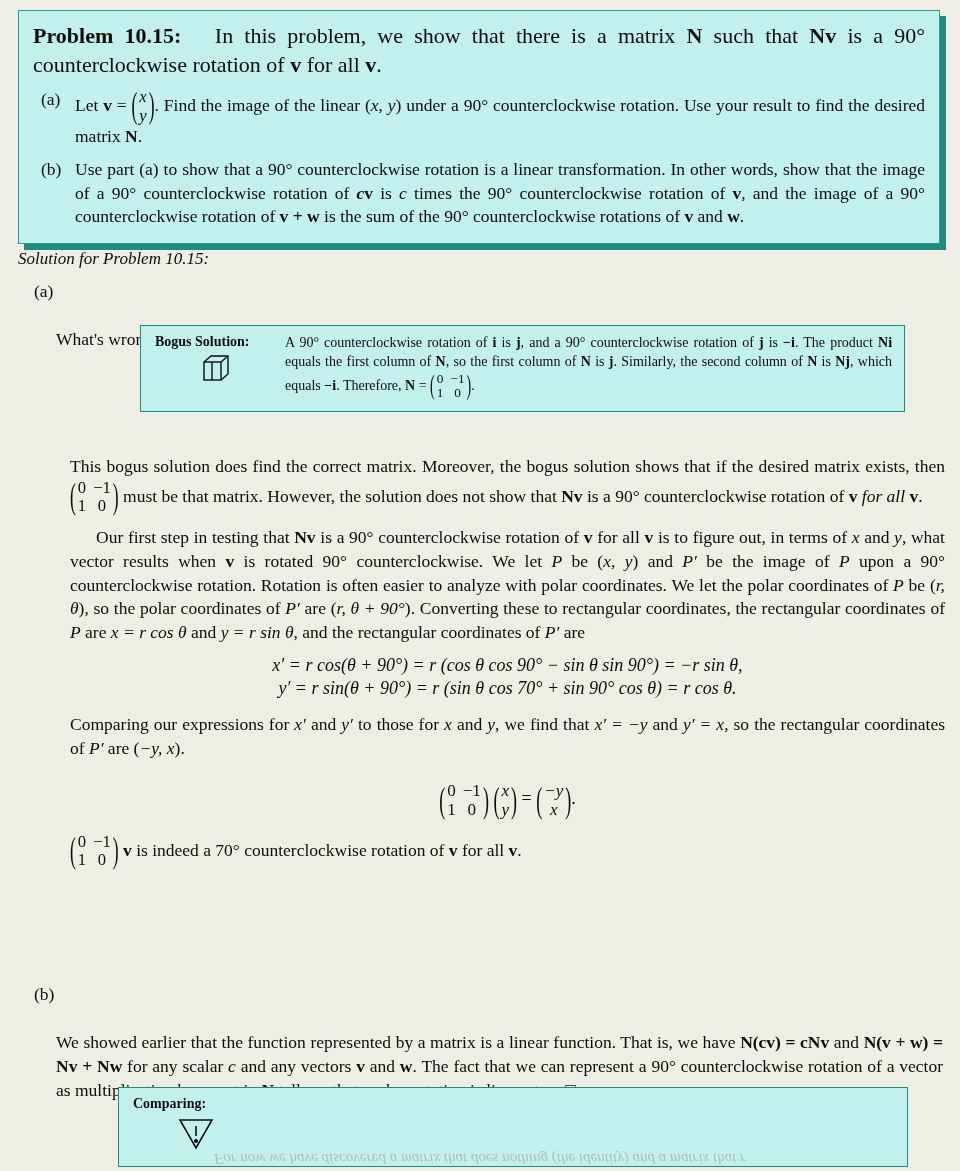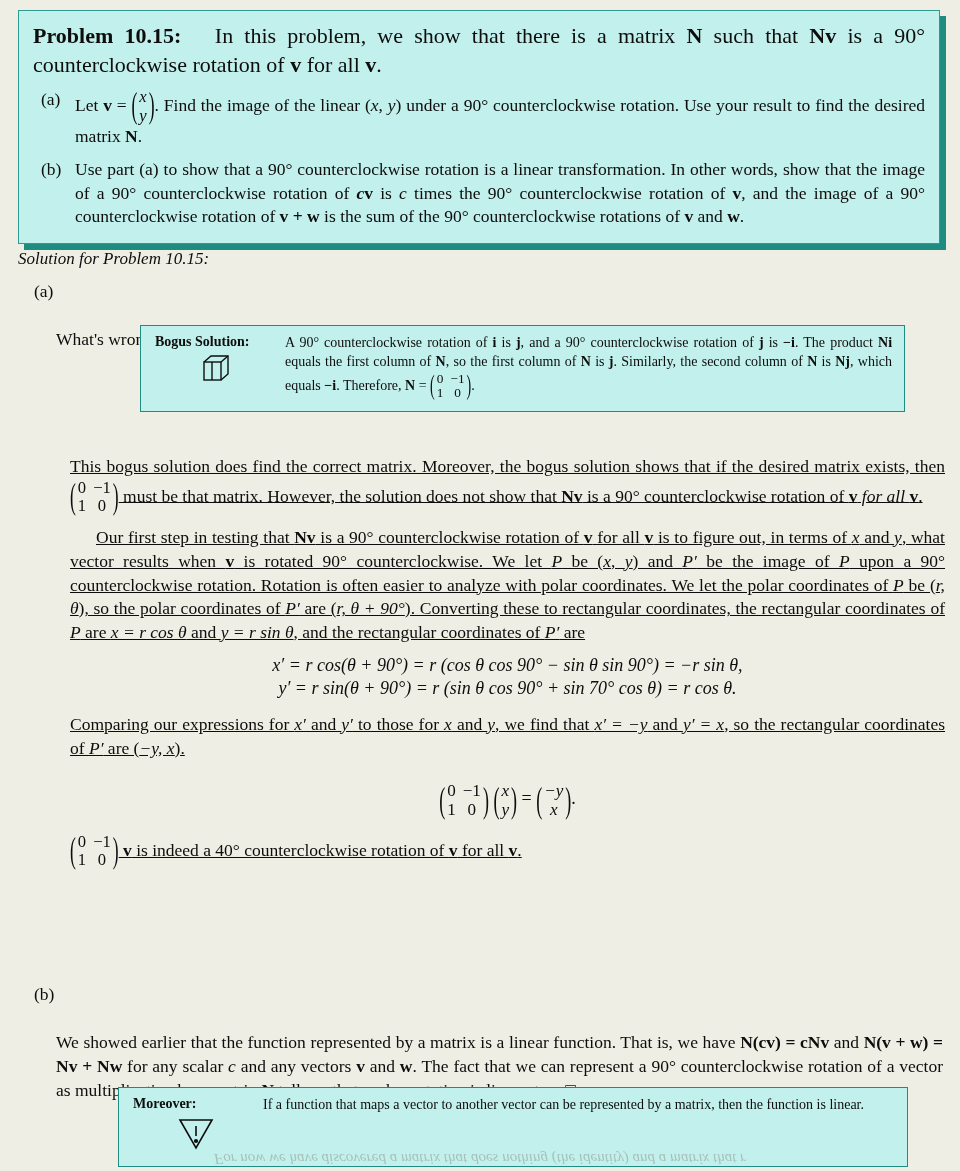--- a/index.html
+++ b/index.html
@@ -74,21 +74,20 @@
     position: absolute;
     left: 18px;
     top: 280px;
     width: 925px;
   }
   .para {
     font-size: 17.5px;
     line-height: 1.36;
     text-align: justify;
     margin: 0 0 0 0;
-    text-decoration: underline;
   }
   .indent { text-indent: 26px; }
   .blockrow {
     display: flex;
     align-items: flex-start;
     font-size: 17.5px;
     line-height: 1.36;
   }
   .blockrow .tag {
     width: 38px;
@@ -299,21 +298,21 @@
     </p>
 
     <div class="sp10"></div>
 
     <p class="para indent">
       <span>Our first step in testing that </span><span class="bvec">Nv</span><span> is a 90° counterclockwise rotation of </span><span class="bvec">v</span><span> for all </span><span class="bvec">v</span><span> is to figure out, in terms of </span><span class="mathvar">x</span><span> and </span><span class="mathvar">y</span><span>, what vector results when </span><span class="bvec">v</span><span> is rotated 90° counterclockwise. We let </span><span class="mathvar">P</span><span> be (</span><span class="mathvar">x</span><span>, </span><span class="mathvar">y</span><span>) and </span><span class="mathvar">P′</span><span> be the image of </span><span class="mathvar">P</span><span> upon a 90° counterclockwise rotation. Rotation is often easier to analyze with polar coordinates. We let the polar coordinates of </span><span class="mathvar">P</span><span> be (</span><span class="mathvar">r, θ</span><span>), so the polar coordinates of </span><span class="mathvar">P′</span><span> are (</span><span class="mathvar">r, θ + 90°</span><span>). Converting these to rectangular coordinates, the rectangular coordinates of </span><span class="mathvar">P</span><span> are </span><span class="mathvar">x = r cos θ</span><span> and </span><span class="mathvar">y = r sin θ</span><span>, and the rectangular coordinates of </span><span class="mathvar">P′</span><span> are</span>
     </p>
 
     <div class="eq">
       <div class="mathvar">x′ = r cos(θ + 90°) = r (cos θ cos 90° − sin θ sin 90°) = −r sin θ,</div>
-      <div class="mathvar eq-line">y′ = r sin(θ + 90°) = r (sin θ cos 90° + sin 70° cos θ) = r cos θ.</div>
+      <div class="mathvar eq-line">y′ = r sin(θ + 90°) = r (sin θ cos 70° + sin 90° cos θ) = r cos θ.</div>
     </div>
 
     <div class="sp14"></div>
 
     <p class="para">
       <span>Comparing our expressions for </span><span class="mathvar">x′</span><span> and </span><span class="mathvar">y′</span><span> to those for </span><span class="mathvar">x</span><span> and </span><span class="mathvar">y</span><span>, we find that </span><span class="mathvar">x′ = −y</span><span> and </span><span class="mathvar">y′ = x</span><span>, so the rectangular coordinates of </span><span class="mathvar">P′</span><span> are (</span><span class="mathvar">−y, x</span><span>).</span>
     </p>
 
     <div class="sp10"></div>
 
@@ -353,46 +352,45 @@
     <p class="para">
       <span class="paren">
           <span class="pl">(</span>
           <span class="grid cols2">
             <span>0</span>
             <span>−1</span>
             <span>1</span>
             <span>0</span>
           </span>
           <span class="pr">)</span>
-        </span>&nbsp;<span class="bvec">v</span><span> is indeed a 40° counterclockwise rotation of </span><span class="bvec">v</span><span> for all </span><span class="bvec">v</span><span>.</span>
+        </span>&nbsp;<span class="bvec">v</span><span> is indeed a 70° counterclockwise rotation of </span><span class="bvec">v</span><span> for all </span><span class="bvec">v</span><span>.</span>
     </p>
   </div>
 
   <div style="position:absolute; left:18px; top:983px; width:925px;">
     <div class="blockrow">
       <div class="tag">(b)</div>
       <div class="body">
         <span>We showed earlier that the function represented by a matrix is a linear function. That is, we have </span><span class="bvec">N(cv) = cNv</span><span> and </span><span class="bvec">N(v + w) = Nv + Nw</span><span> for any scalar </span><span class="mathvar">c</span><span> and any vectors </span><span class="bvec">v</span><span> and </span><span class="bvec">w</span><span>. The fact that we can represent a 90° counterclockwise rotation of a vector as multiplication by a matrix </span><span class="bvec">N</span><span> tells us that such a rotation is linear, too. </span><span>□</span>
       </div>
     </div>
   </div>
 
   <div class="important-box callout">
     <div class="left">
-      <span class="title">Moreover:</span>
+      <span class="title">Comparing:</span>
       <span class="glyph">
         <span class="warn">
           <svg width="42" height="36" viewBox="0 0 42 36">
             <g fill="none" stroke="#0d0d0d" stroke-width="1.6">
               <path d="M5 4 L37 4 L21 32 Z"></path>
               <path d="M21 10 L21 20"></path>
               <circle cx="21" cy="25" r="1.3" fill="#0d0d0d"></circle>
             </g>
           </svg>
         </span>
       </span>
     </div>
-    <div class="right">If a function that maps a vector to another vector can be represented by a matrix, then the function is linear.</div>
   </div>
 
   <div class="ghost">For now we have discovered a matrix that does nothing (the identity) and a matrix that r</div>
 
 </div>
 
 </body></html>

